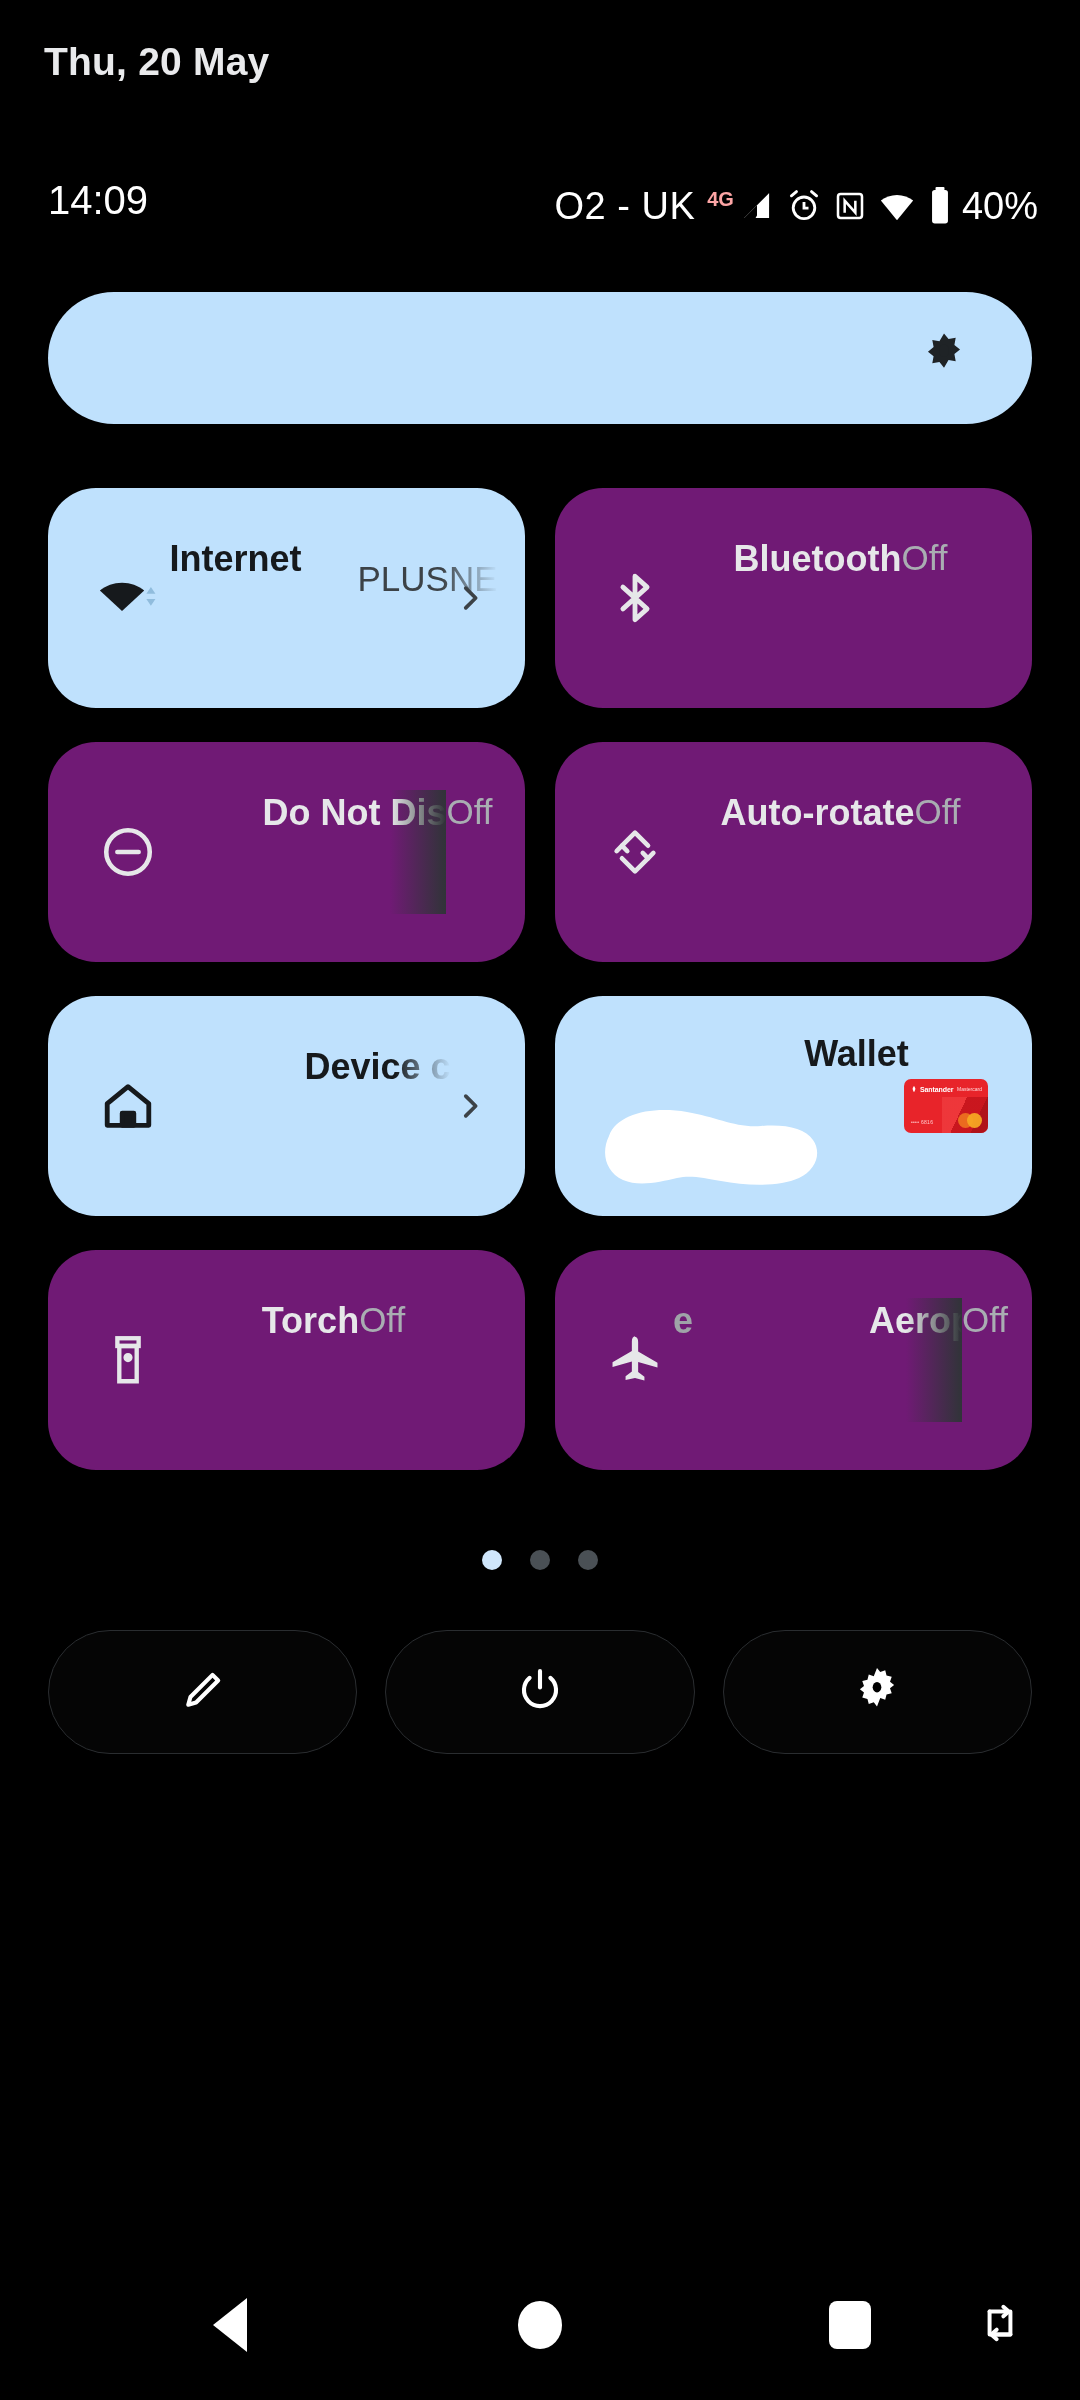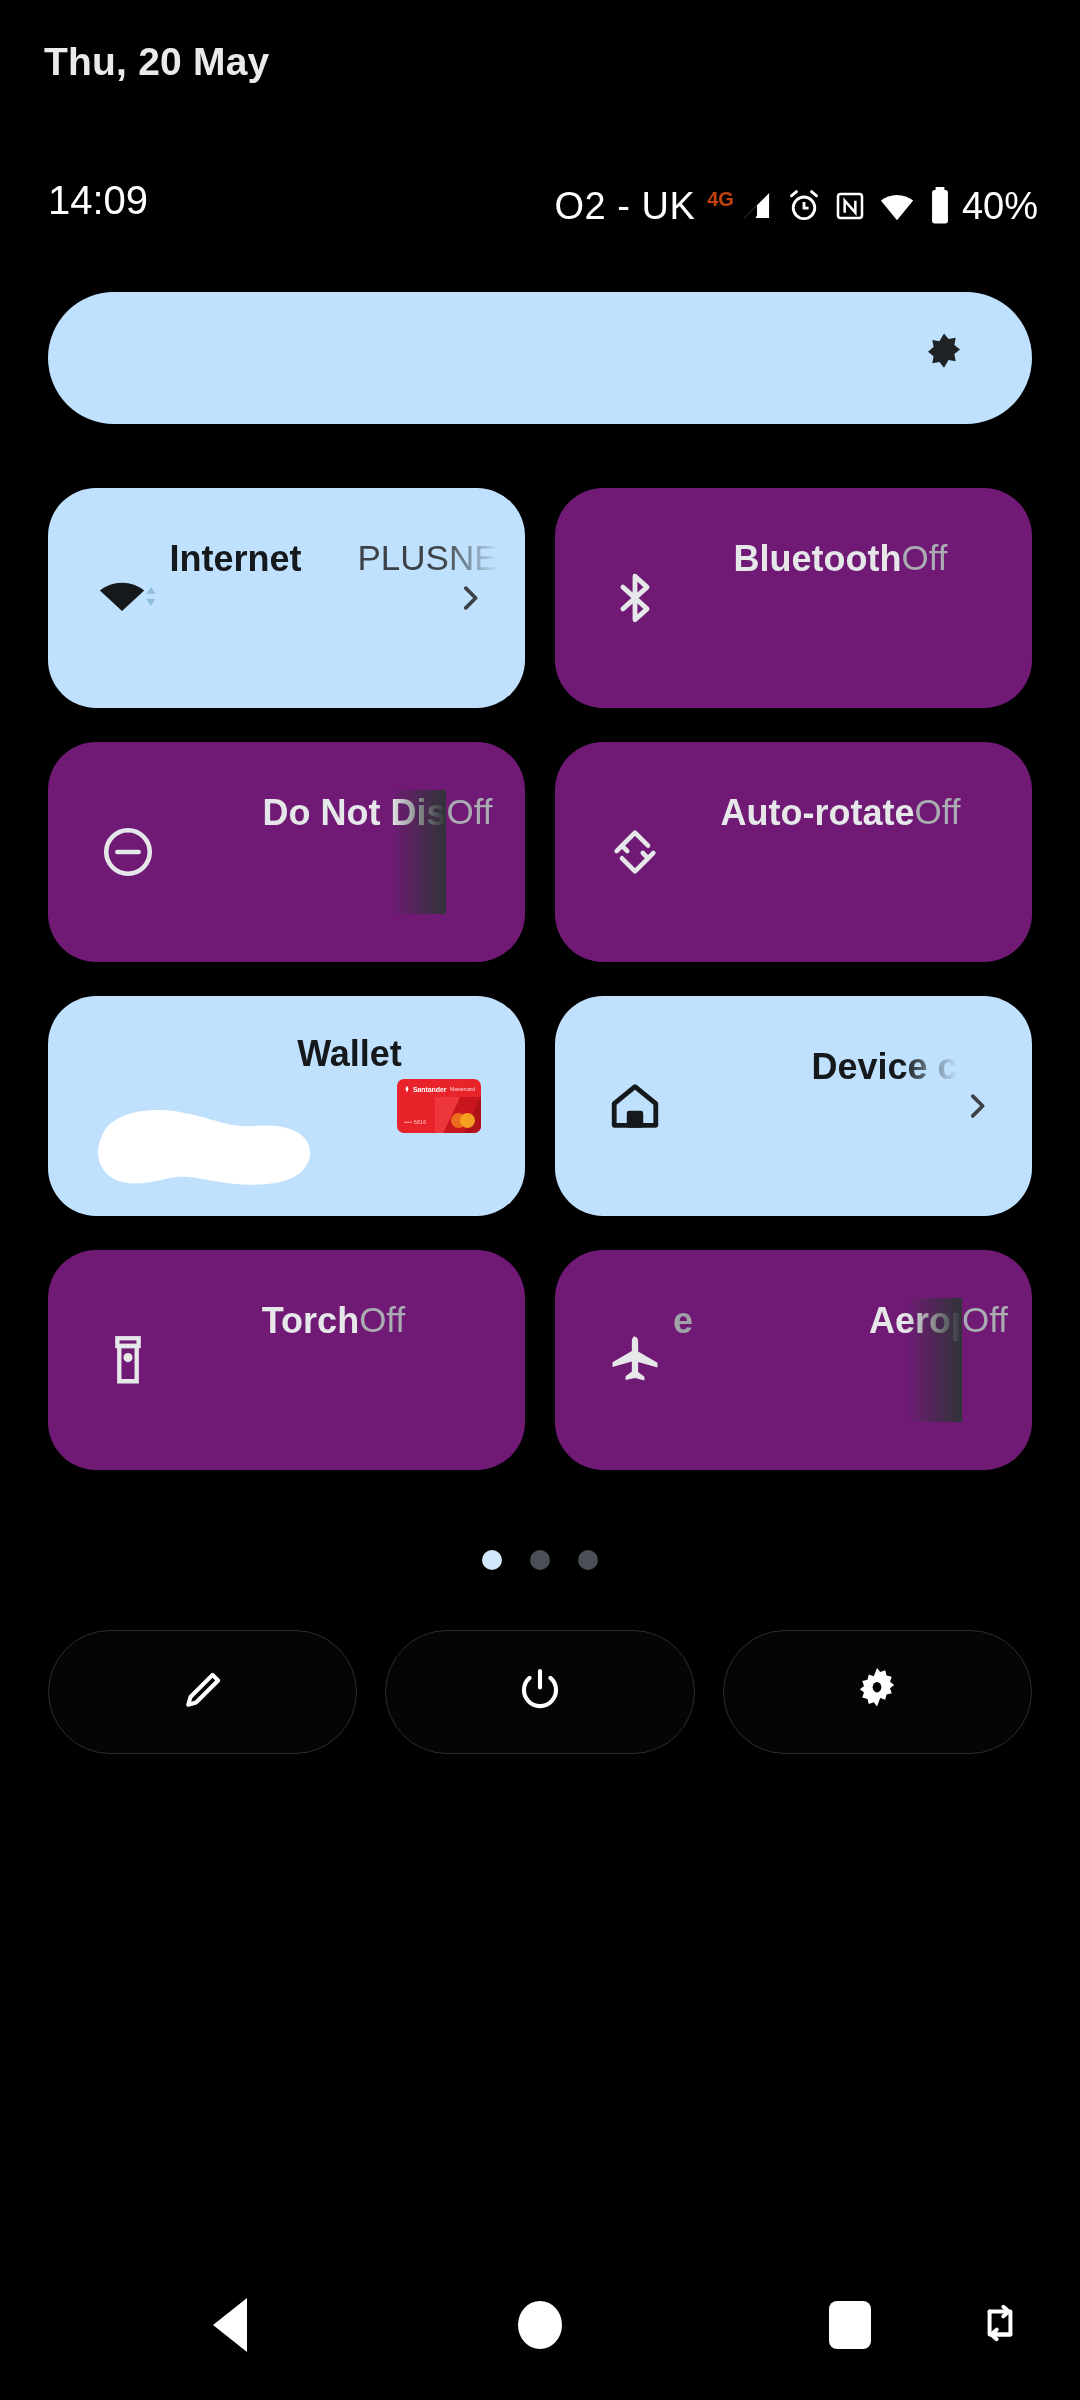--- a/index.html
+++ b/index.html
@@ -26,21 +26,21 @@
   .sb-clock {
     position:absolute; left:48px; top:0; height:64px;
     display:flex; align-items:center;
     font-size:40px; font-weight:400; color:#fff;
   }
   .sb-right {
     position:absolute; right:42px; top:6px; height:64px;
     display:flex; align-items:center; gap:12px;
   }
   .sb-carrier { font-size:38px; color:#fff; font-weight:400; letter-spacing:.5px; }
-  .sb-4g { font-size:20px; color:#c2410c; font-weight:700; margin-right:-6px; margin-top:-14px; }
+  .sb-4g { font-size:20px; color:#fca5a5; font-weight:700; margin-right:-6px; margin-top:-14px; }
   .sb-ico { display:flex; align-items:center; justify-content:center; }
   .sb-batt { font-size:38px; color:#fff; margin-left:-2px; }
 
   
   .brightness {
     position:absolute; left:48px; top:292px;
     width:984px; height:132px;
     background:#bfe1fd; border-radius:66px;
   }
   .brightness .bulb {
@@ -87,21 +87,21 @@
   .tile.on .tile-title { color:#16191c; }
   .tile-sub {
     font-size:35px; font-weight:400; color:#a9adb2;
     white-space:nowrap; line-height:1.25;
   }
   .tile.on .tile-sub { color:#3c4247; }
 
   
   .mq { position:relative; overflow:hidden; }
   .mq-shift-r2  { padding-left:88px; }
-  .mq-shift-r3  { padding-left:56px; }
+  .mq-shift-r3  { padding-left:56px;margin-top:21px; }
   .fade-r::after {
     content:""; position:absolute; right:0; top:0; bottom:0; width:56px;
     background:linear-gradient(to right, rgba(48,52,56,0), #303438);
     pointer-events:none;
   }
   .tile.on .fade-r::after {
     background:linear-gradient(to right, rgba(191,225,253,0), #bfe1fd);
   }
   .mq-pre {
     position:absolute; left:0; top:0;
@@ -293,20 +293,37 @@
         <path d="M12 4h-4M12 20h4" opacity="0"></path>
         <path d="M6.6 9.4h4.2M17.4 14.6h-4.2" opacity="0"></path>
         <path d="M4.4 11.6 6.6 9.4l2.2 2.2"></path>
           <path d="M19.6 12.4l-2.2 2.2-2.2-2.2"></path>
       </svg>
     </span>
     <div class="tile-text">
       <div class="tile-title">Auto-rotate</div>
       <div class="tile-sub">Off</div>
     </div>
+  </div>
+
+  <div class="tile on">
+    <span class="tile-ico">
+      <svg width="58" height="58" viewBox="0 0 24 24" fill="none" stroke="#16191c" stroke-width="2" stroke-linejoin="round">
+        <path d="M3.4 11 12 4l8.6 7v9H3.4z"></path>
+          <rect x="9.6" y="15" width="4.8" height="5" fill="#16191c"></rect>
+      </svg>
+    </span>
+    <div class="tile-text">
+      <div class="tile-title mq mq-shift-r2 fade-r">Device c</div>
+    </div>
+    <span class="chev">
+      <svg width="34" height="34" viewBox="0 0 24 24" fill="none" stroke="#3c4247" stroke-width="2.6" stroke-linecap="round" stroke-linejoin="round">
+          <path d="M9 5l7 7-7 7"></path>
+        </svg>
+    </span>
   </div>
 
   <div class="tile on">
     <div class="tile-text" style="left:150px; top:44%;">
       <div class="tile-title">Wallet</div>
     </div>
     <div class="wallet-card">
       <div class="wc-band"></div>
       <div class="wc-logo">
         <svg width="8" height="8" viewBox="0 0 24 24">
@@ -319,37 +336,20 @@
       <span class="wc-mc">
         <span class="c1"></span>
           <span class="c2"></span>
       </span>
     </div>
     <svg class="redact" viewBox="0 0 340 120" preserveAspectRatio="none">
       <path d="M44 58c8-22 42-30 78-24 30 5 48 16 74 14 24-2 44 2 52 14 9 13 3 30-14 38-20 9-52 8-78 3-18-3-30-6-44-3-17 4-38 9-54 2-18-8-22-28-14-44z" fill="#ffffff"></path>
     </svg>
   </div>
 
-  <div class="tile on">
-    <span class="tile-ico">
-      <svg width="58" height="58" viewBox="0 0 24 24" fill="none" stroke="#16191c" stroke-width="2" stroke-linejoin="round">
-        <path d="M3.4 11 12 4l8.6 7v9H3.4z"></path>
-          <rect x="9.6" y="15" width="4.8" height="5" fill="#16191c"></rect>
-      </svg>
-    </span>
-    <div class="tile-text">
-      <div class="tile-title mq mq-shift-r2 fade-r">Device c</div>
-    </div>
-    <span class="chev">
-      <svg width="34" height="34" viewBox="0 0 24 24" fill="none" stroke="#3c4247" stroke-width="2.6" stroke-linecap="round" stroke-linejoin="round">
-          <path d="M9 5l7 7-7 7"></path>
-        </svg>
-    </span>
-  </div>
-
   <div class="tile">
     <span class="tile-ico">
       <svg width="58" height="58" viewBox="0 0 24 24" fill="none" stroke="#e6e7e9" stroke-width="1.8">
         <rect x="7.6" y="3" width="8.8" height="3.2"></rect>
         <path d="M8.4 6.2h7.2v14.6H8.4z"></path>
         <circle cx="12" cy="11" r="1" fill="#e6e7e9"></circle>
       </svg>
     </span>
     <div class="tile-text">
       <div class="tile-title">Torch</div>

